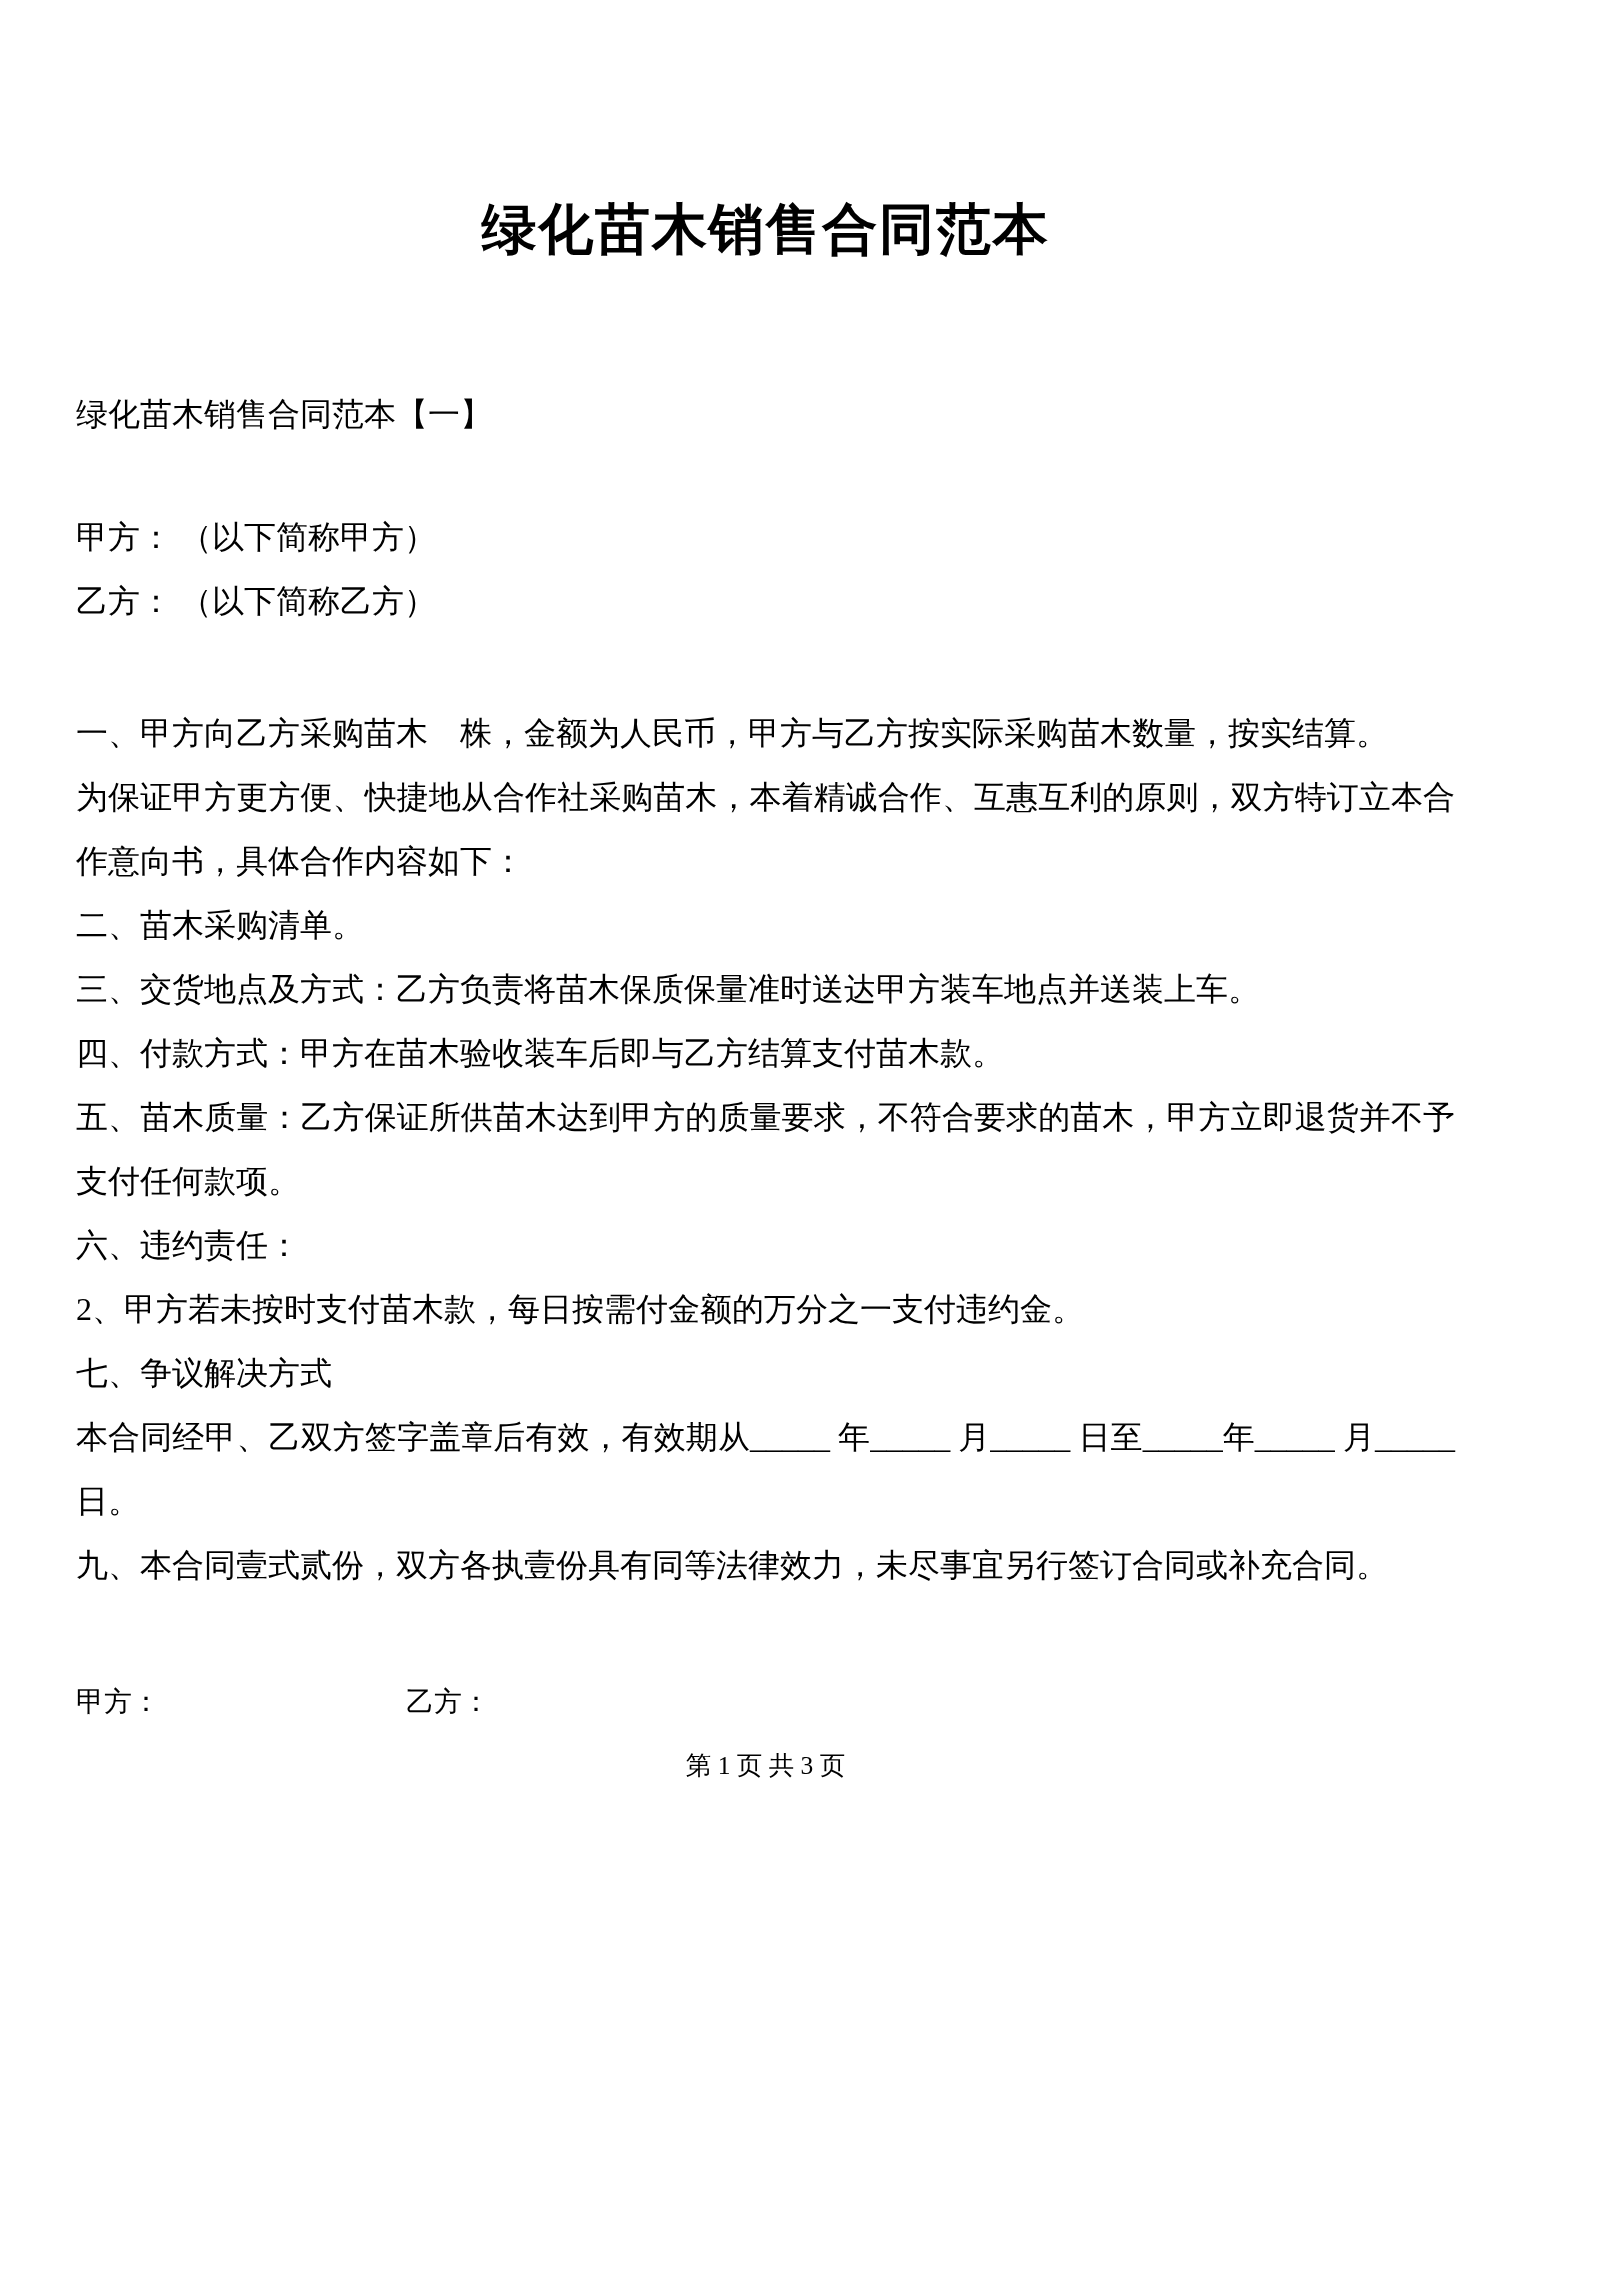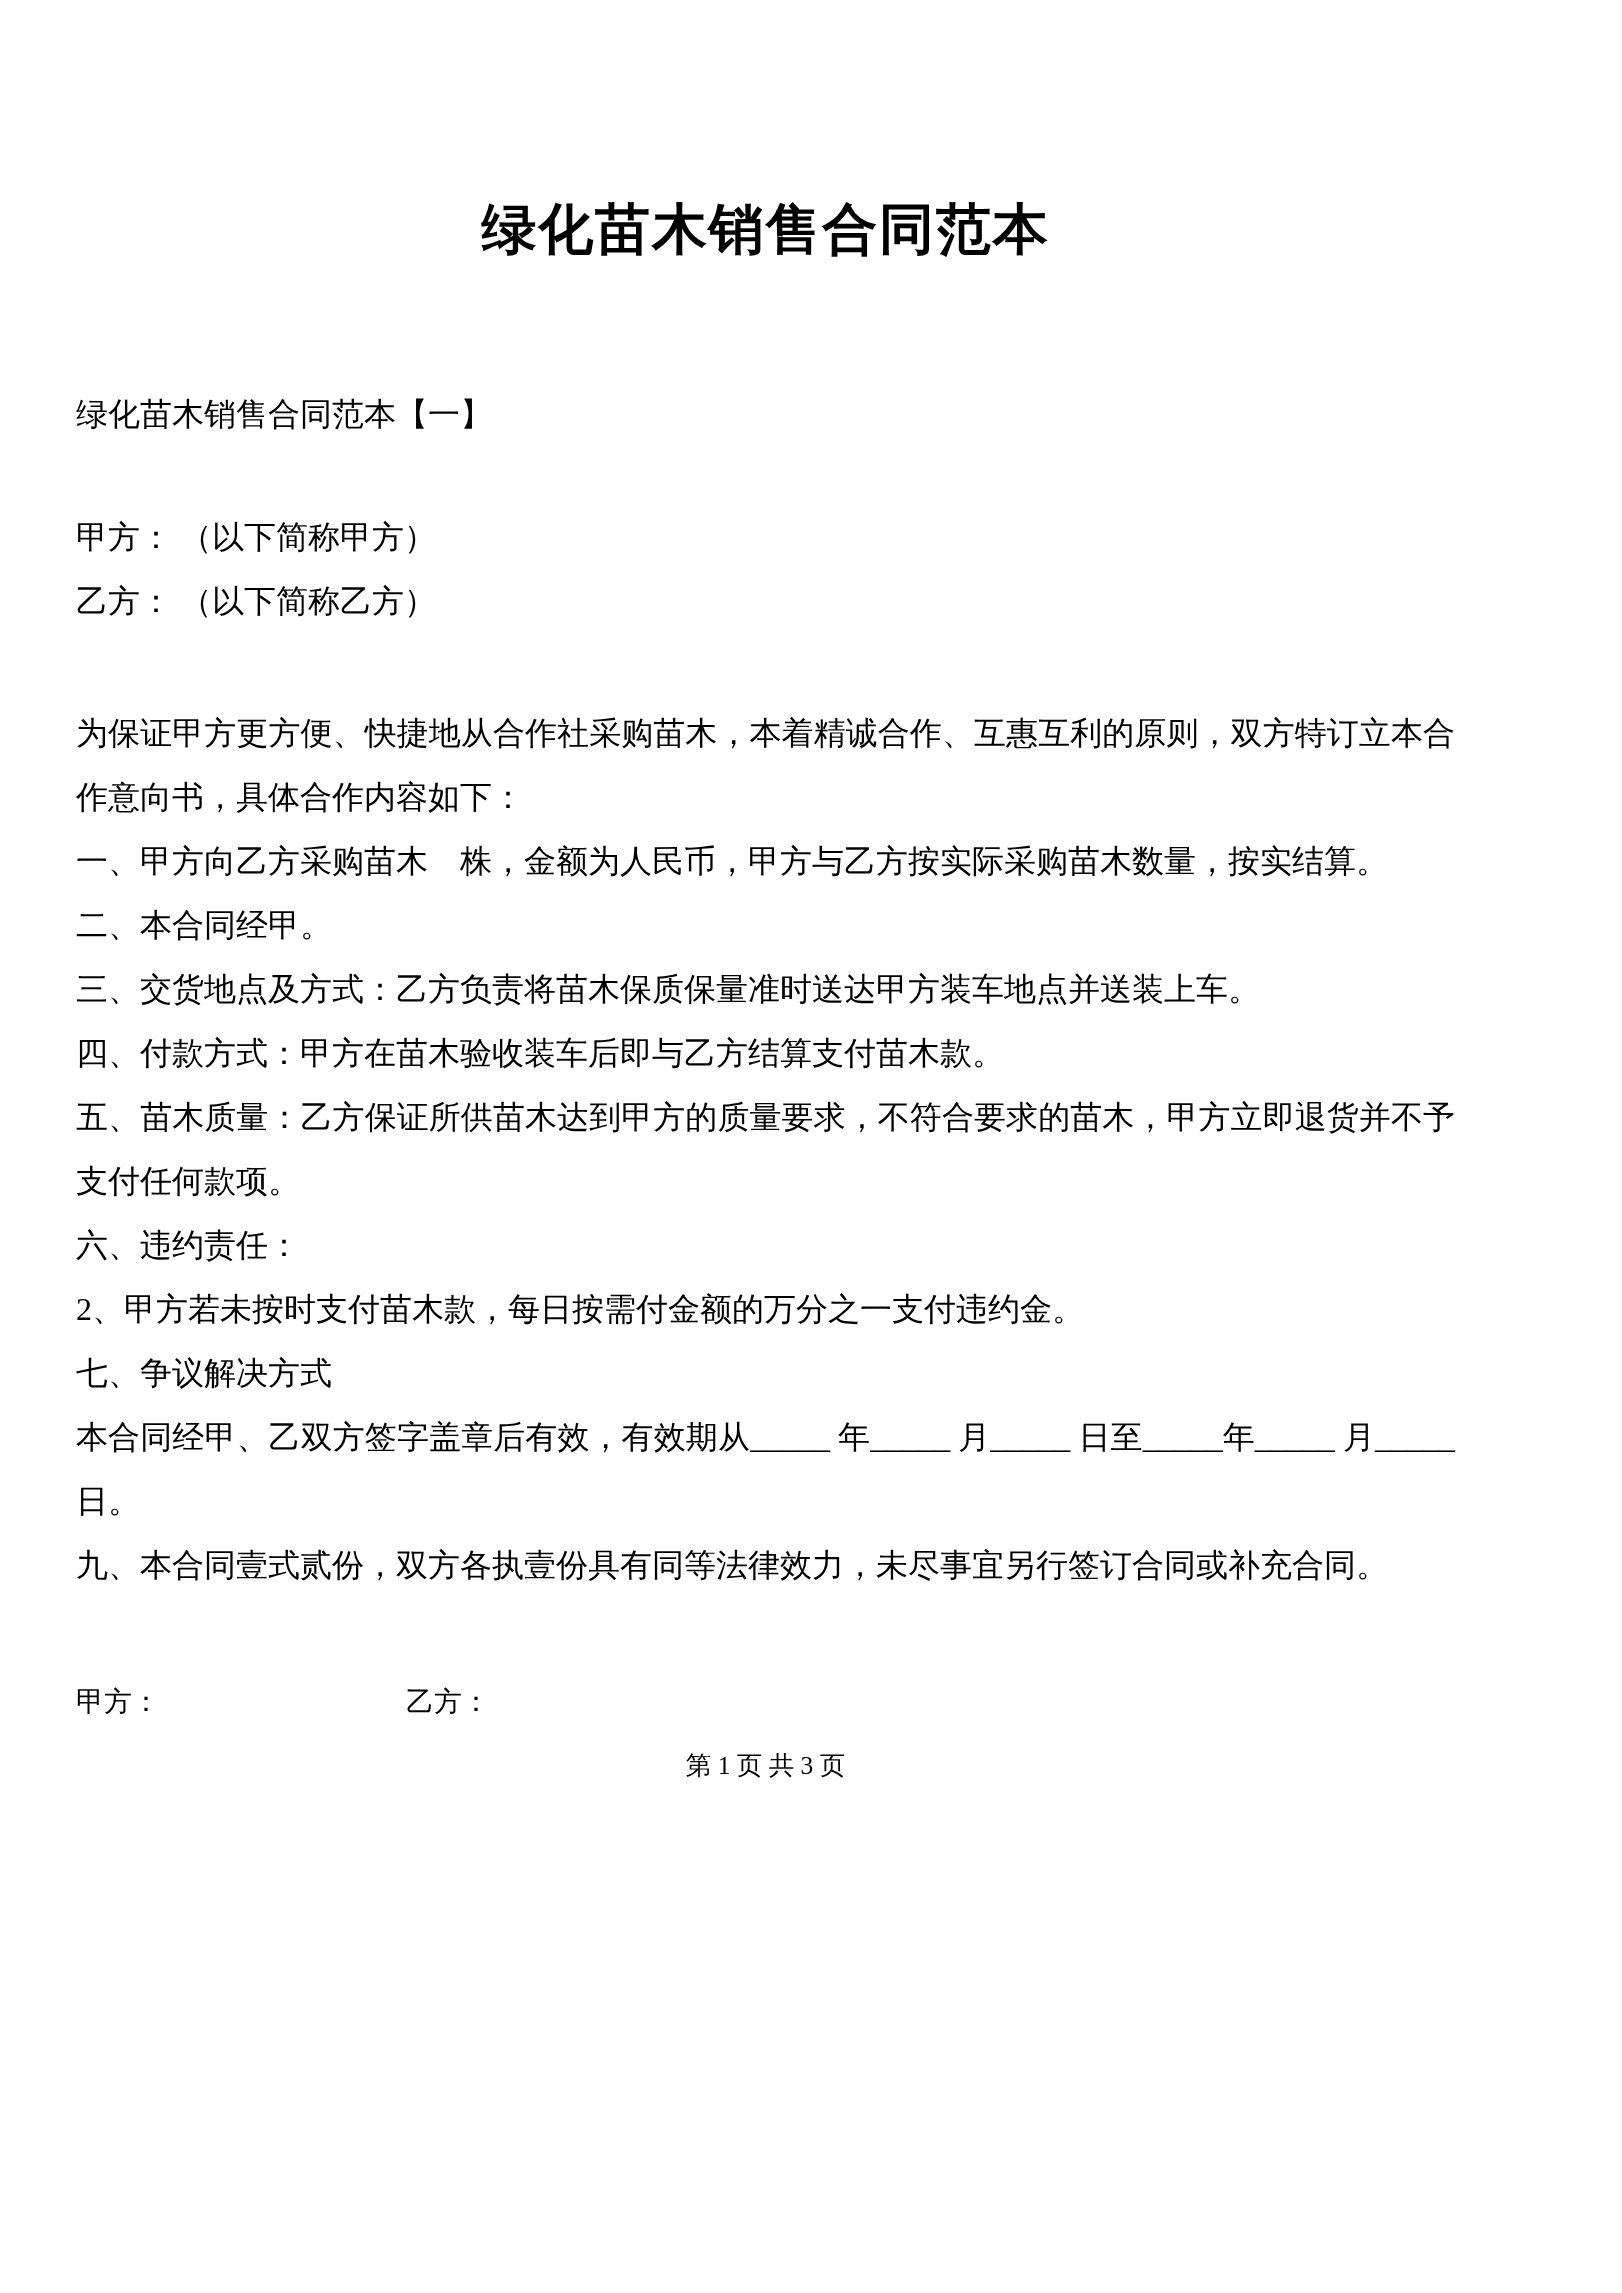--- a/index.html
+++ b/index.html
@@ -72,23 +72,23 @@
   <h1 class="doc-title">绿化苗木销售合同范本</h1>
 
   <p class="subtitle">绿化苗木销售合同范本【一】</p>
 
   <div class="party-block">
     <p>甲方： （以下简称甲方）</p>
     <p>乙方： （以下简称乙方）</p>
   </div>
 
   <div class="body-block">
+    <p>一、甲方向乙方采购苗木　株，金额为人民币，甲方与乙方按实际采购苗木数量，按实结算。</p>
     <p>为保证甲方更方便、快捷地从合作社采购苗木，本着精诚合作、互惠互利的原则，双方特订立本合作意向书，具体合作内容如下：</p>
-    <p>一、甲方向乙方采购苗木　株，金额为人民币，甲方与乙方按实际采购苗木数量，按实结算。</p>
-    <p>二、本合同经甲。</p>
+    <p>二、苗木采购清单。</p>
     <p>三、交货地点及方式：乙方负责将苗木保质保量准时送达甲方装车地点并送装上车。</p>
     <p>四、付款方式：甲方在苗木验收装车后即与乙方结算支付苗木款。</p>
     <p>五、苗木质量：乙方保证所供苗木达到甲方的质量要求，不符合要求的苗木，甲方立即退货并不予支付任何款项。</p>
     <p>六、违约责任：</p>
     <p>2、甲方若未按时支付苗木款，每日按需付金额的万分之一支付违约金。</p>
     <p>七、争议解决方式</p>
     <p>本合同经甲、乙双方签字盖章后有效，有效期从_____ 年_____ 月_____ 日至_____年_____ 月_____ 日。</p>
     <p>九、本合同壹式贰份，双方各执壹份具有同等法律效力，未尽事宜另行签订合同或补充合同。</p>
   </div>
 

